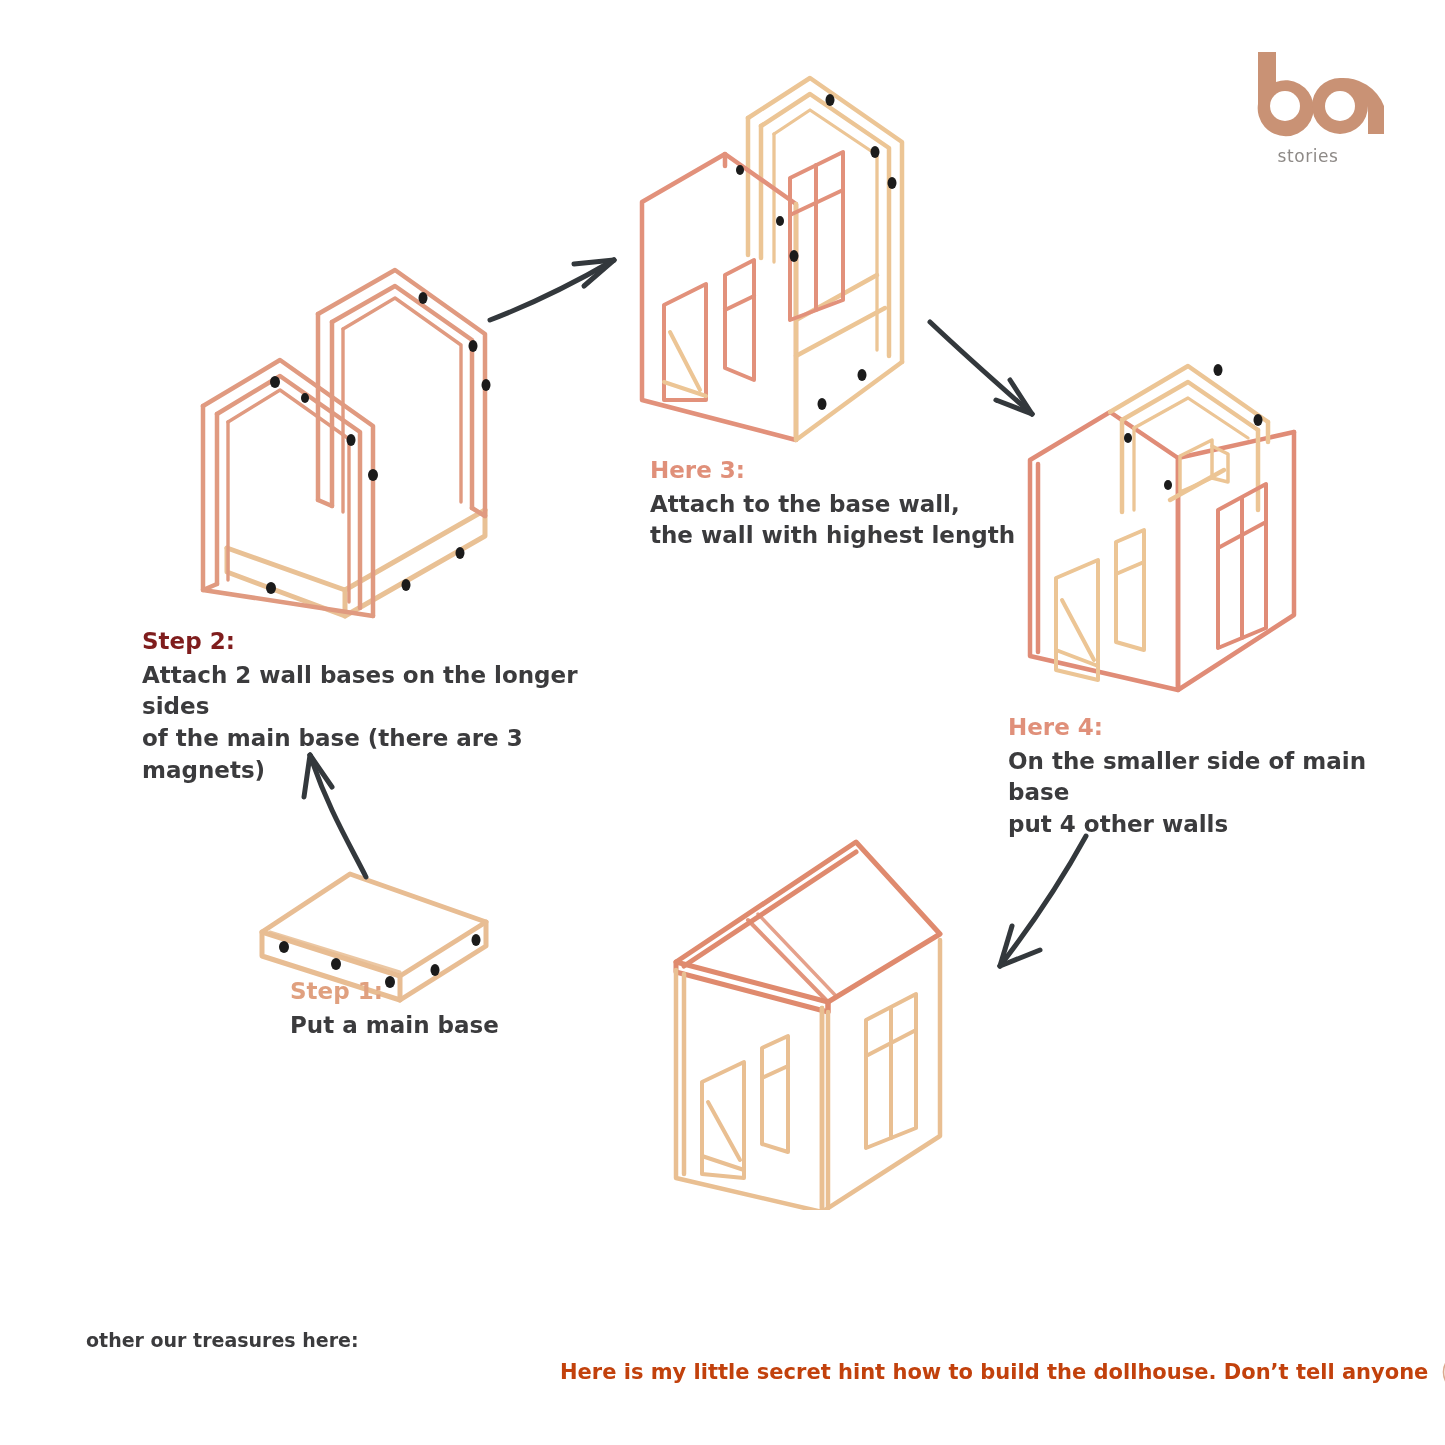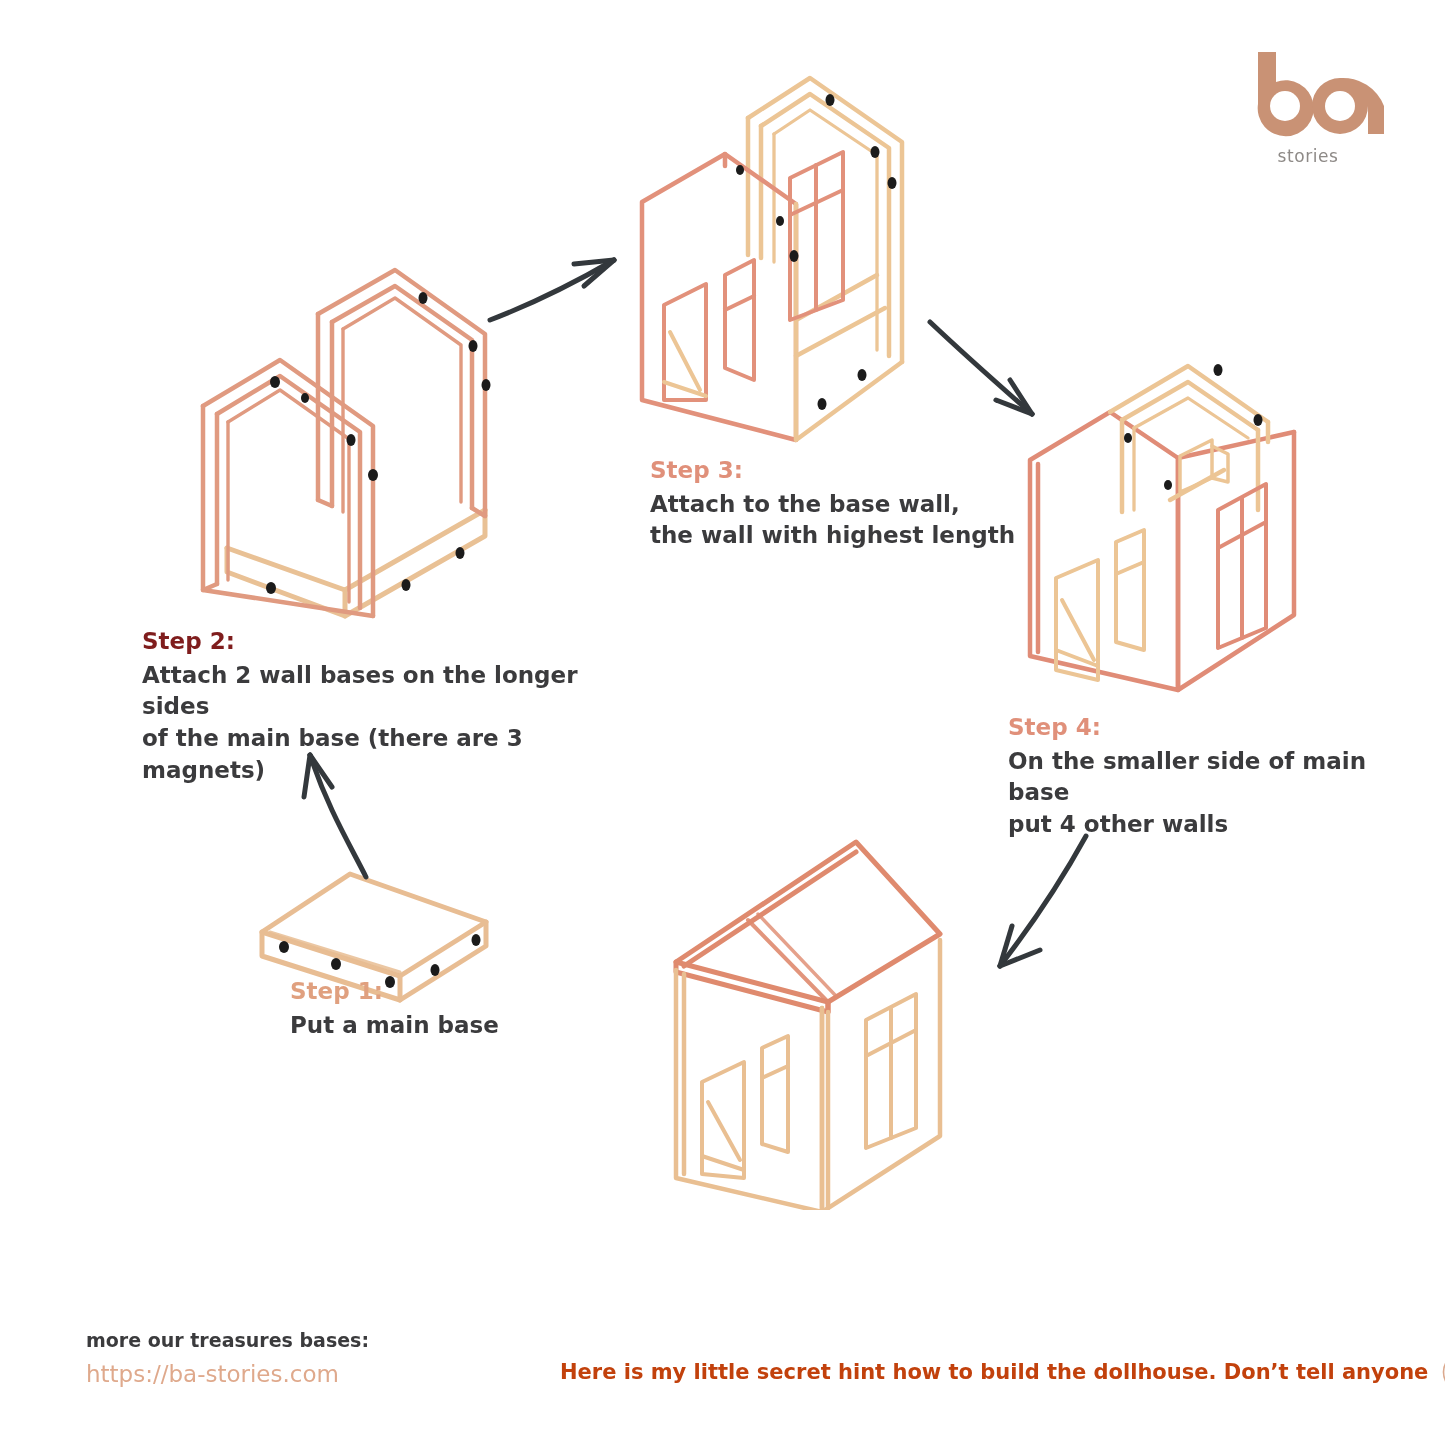--- a/index.html
+++ b/index.html
@@ -325,35 +325,34 @@
     <p class="step-body">Put a main base</p>
   </div>
 
   <div class="abs step-block" style="left:142px;top:626px;width:470px;">
     <p class="step-label" style="color:#7f1d1d;">Step 2:</p>
     <p class="step-body">Attach 2 wall bases on the longer sides
 of the main base (there are 3 magnets)</p>
   </div>
 
   <div class="abs step-block" style="left:650px;top:455px;width:440px;">
-    <p class="step-label" style="color:#e0907a;">Step 3:</p>
+    <p class="step-label" style="color:#e0907a;">Here 3:</p>
     <p class="step-body">Attach to the base wall,
 the wall with highest length</p>
   </div>
 
   <div class="abs step-block" style="left:1008px;top:712px;width:420px;">
-    <p class="step-label" style="color:#e0907a;">Step 4:</p>
+    <p class="step-label" style="color:#e0907a;">Here 4:</p>
     <p class="step-body">On the smaller side of main base
 put 4 other walls</p>
   </div>
 
 
   <div class="abs foot-left">
-    <p class="foot-head">more our treasures bases:</p>
-    <p class="foot-url" style="color:#dfa98c;">https://ba-stories.com</p>
+    <p class="foot-head">other our treasures here:</p>
   </div>
 
   <div class="abs foot-right">
     <p class="foot-note">Here is my little secret hint how to build the dollhouse. Don’t tell anyone</p>
     <svg class="shush" viewBox="0 0 48 48">
       <g fill="none" stroke="#dba98e" stroke-width="1.8" stroke-linecap="round" stroke-linejoin="round">
         <path d="M24 4 C34 4 42 12 42 23 C42 33 34 42 24 43 C14 43 6 34 6 23 C6 12 14 4 24 4 Z"></path>
         <path d="M15 17 L19 19"></path>
         <path d="M33 17 L29 19"></path>
         <path d="M24 22 C22 24 21 28 21 33 C21 37 22 40 24 41 C26 40 27 37 27 33 C27 28 26 24 24 22 Z"></path>

